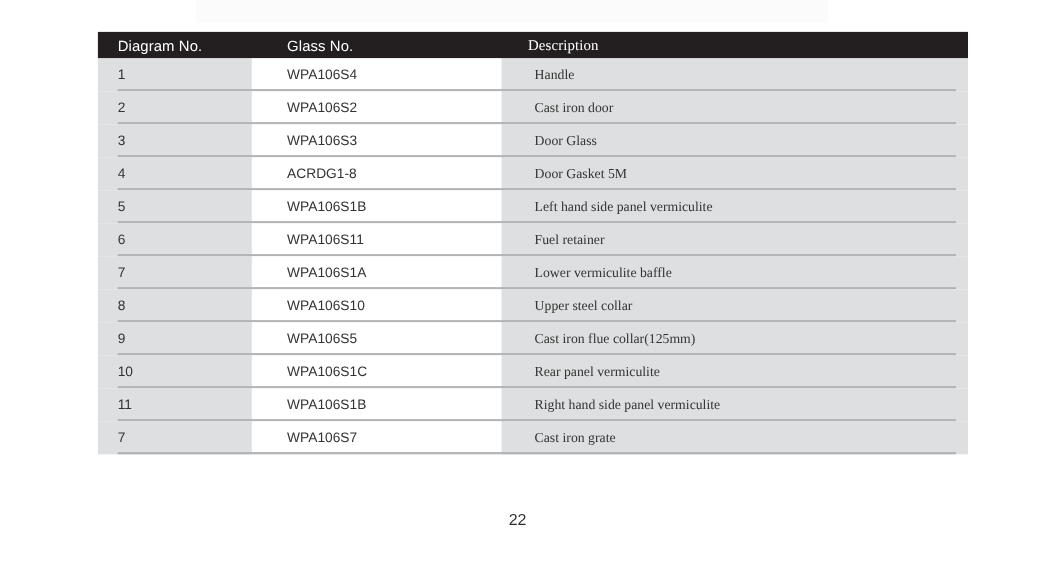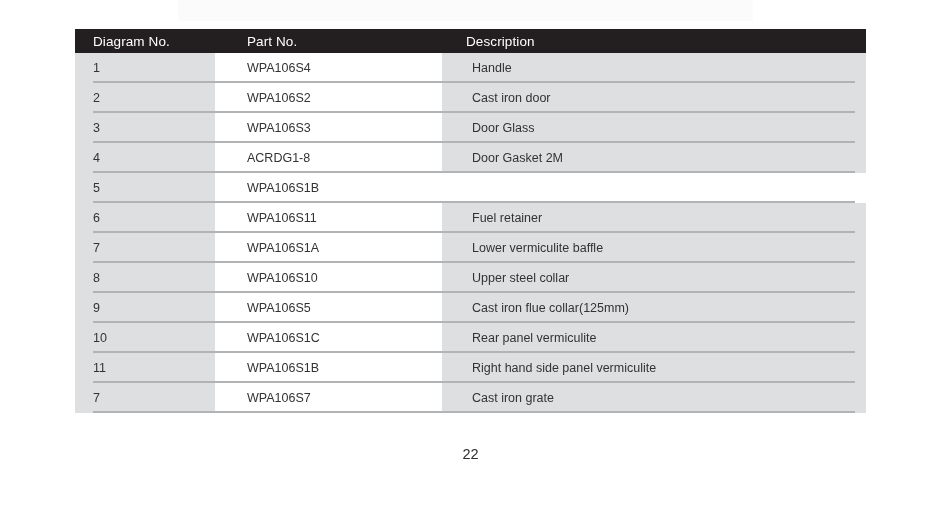--- a/index.html
+++ b/index.html
@@ -18,21 +18,21 @@
   .top-strip {
     position: absolute;
     left: 178px;
     top: 0;
     width: 575px;
     height: 21px;
     background: #fbfbfc;
   }
   .parts-table {
     position: absolute;
-    left: 75px;
+    left: 89px;
     top: 29px;
     width: 791px;
   }
   .thead {
     display: flex;
     height: 24px;
     background: var(--header-bg, #231f20);
     color: var(--header-text, #ffffff);
     align-items: center;
     font-size: 13.5px;
@@ -42,52 +42,52 @@
     display: flex;
     height: 30px;
     position: relative;
     align-items: center;
     font-size: 12.5px;
     color: var(--body-text, #333333);
   }
   .cell { height: 100%; display: flex; align-items: center; }
   .c1 { width: 140px; padding-left: 18px; }
   .c2 { width: 227px; padding-left: 32px; }
-  .c3 { width: 424px; padding-left: 24px; }
+  .c3 { width: 424px; padding-left: 24px; font-family: Liberation Serif, serif; }
   .trow .c1 { background: var(--row-bg, #dedfe0); }
   .trow .c2 { background: var(--part-col-bg, #ffffff); text-align: right; }
   .trow .c3 { background: var(--row-bg, #dedfe0); padding-left: 30px; }
   .sep {
     position: absolute;
     bottom: 0;
     left: 18px;
     right: 11px;
     height: 2px;
     background: var(--separator, #b1b3b5);
   }
   .page-number {
     position: absolute;
     left: 75px;
-    top: 446px;
+    top: 465px;
     width: 791px;
     text-align: center;
     font-size: 14.5px;
     color: #2e2e2e;
   }
 </style>
 </head>
 <body>
 
 <div class="page">
   <div class="top-strip"></div>
 
   <div class="parts-table">
     <div class="thead">
       <div class="cell c1">Diagram No.</div>
-      <div class="cell c2">Part No.</div>
+      <div class="cell c2">Glass No.</div>
       <div class="cell c3">Description</div>
     </div>
     <div id="tbody">
   <div class="trow">
     <div class="cell c1">1</div>
     <div class="cell c2">WPA106S4</div>
     <div class="cell c3">Handle</div>
     <div class="sep"></div>
   </div>
 
@@ -101,27 +101,28 @@
   <div class="trow">
     <div class="cell c1">3</div>
     <div class="cell c2">WPA106S3</div>
     <div class="cell c3">Door Glass</div>
     <div class="sep"></div>
   </div>
 
   <div class="trow">
     <div class="cell c1">4</div>
     <div class="cell c2">ACRDG1-8</div>
-    <div class="cell c3">Door Gasket 2M</div>
+    <div class="cell c3">Door Gasket 5M</div>
     <div class="sep"></div>
   </div>
 
   <div class="trow">
     <div class="cell c1">5</div>
     <div class="cell c2">WPA106S1B</div>
+    <div class="cell c3">Left hand side panel vermiculite</div>
     <div class="sep"></div>
   </div>
 
   <div class="trow">
     <div class="cell c1">6</div>
     <div class="cell c2">WPA106S11</div>
     <div class="cell c3">Fuel retainer</div>
     <div class="sep"></div>
   </div>
 

